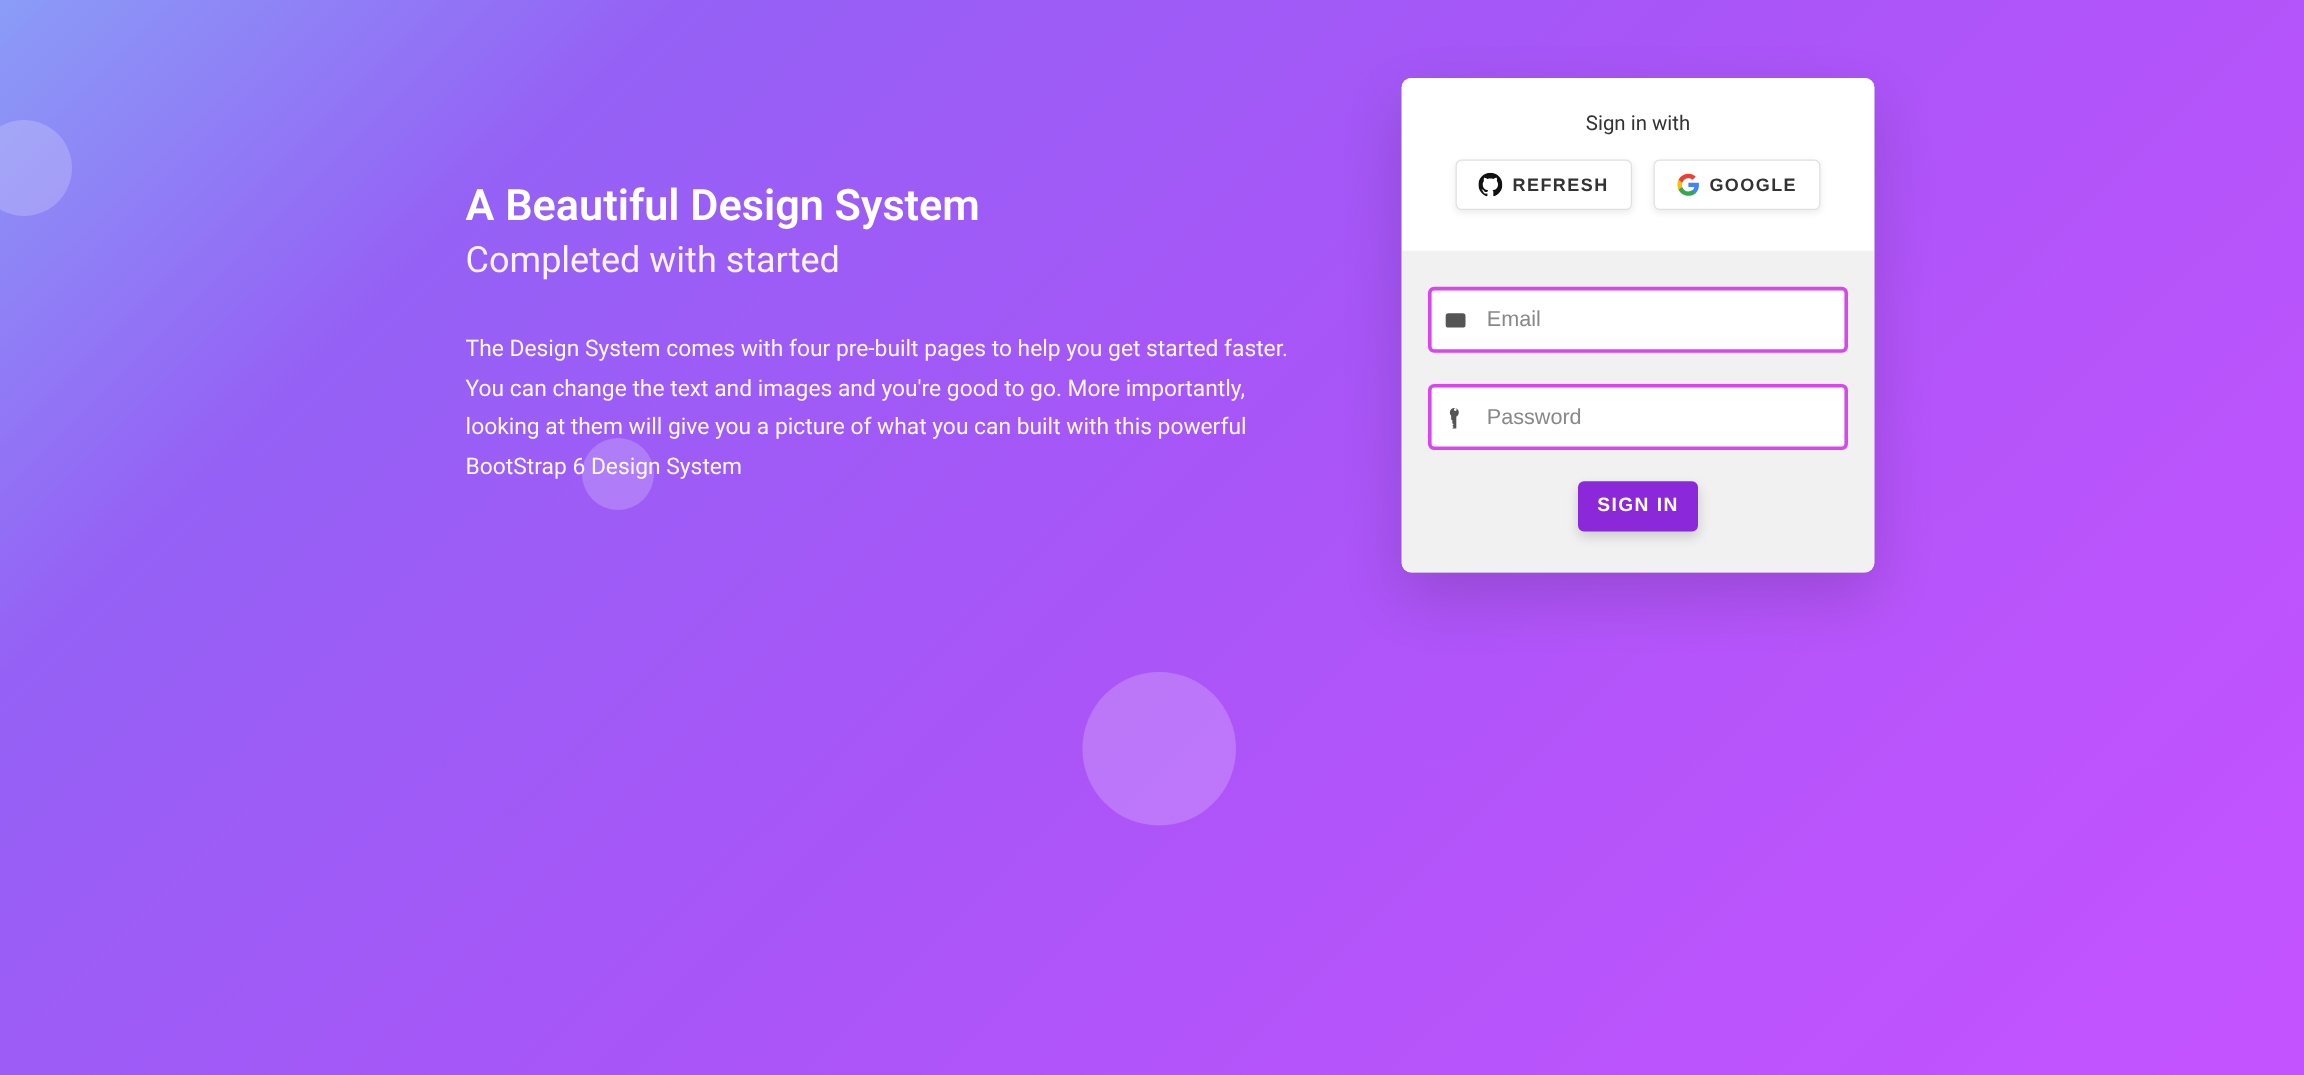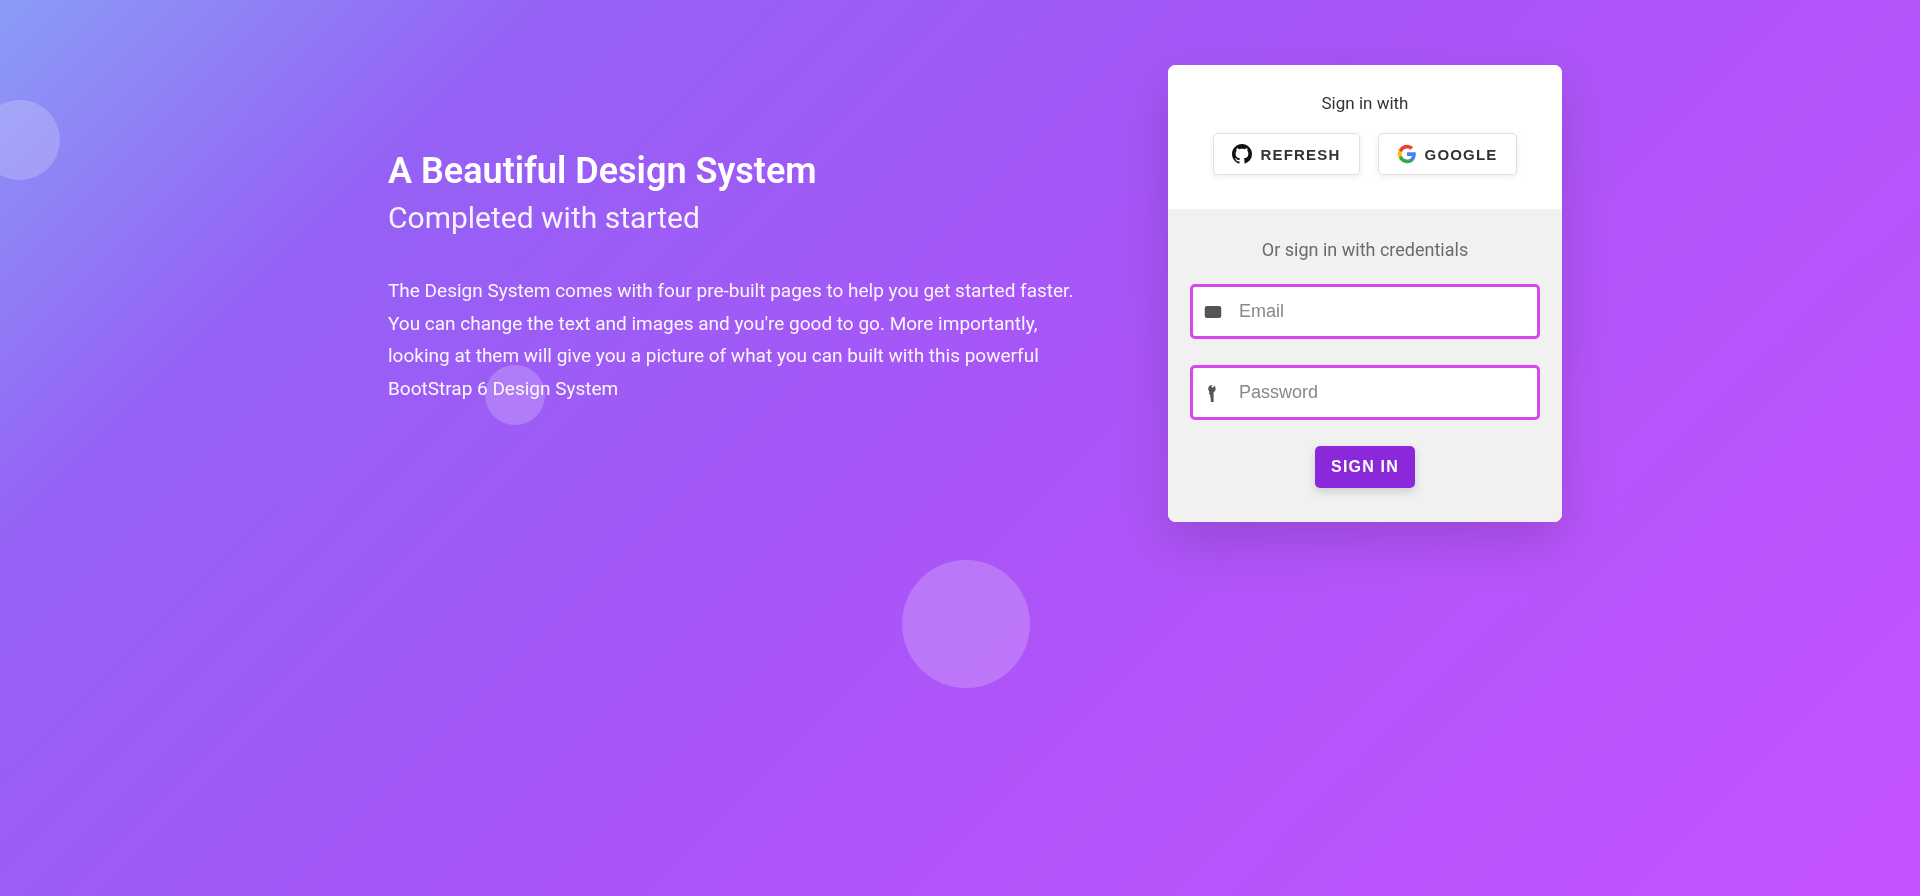--- a/index.html
+++ b/index.html
@@ -265,21 +265,20 @@
             <path fill="#4285F4" d="M22.56 12.25c0-.78-.07-1.53-.2-2.25H12v4.26h5.92c-.26 1.37-1.04 2.53-2.21 3.31v2.77h3.57c2.08-1.92 3.28-4.74 3.28-8.09z"></path>
             <path fill="#34A853" d="M12 23c2.97 0 5.46-.98 7.28-2.66l-3.57-2.77c-.98.66-2.23 1.06-3.71 1.06-2.86 0-5.29-1.93-6.16-4.53H2.18v2.84C3.99 20.53 7.7 23 12 23z"></path>
             <path fill="#FBBC05" d="M5.84 14.09c-.22-.66-.35-1.36-.35-2.09s.13-1.43.35-2.09V7.07H2.18C1.43 8.55 1 10.22 1 12s.43 3.45 1.18 4.93l3.66-2.84z"></path>
             <path fill="#EA4335" d="M12 5.38c1.62 0 3.06.56 4.21 1.64l3.15-3.15C17.45 2.09 14.97 1 12 1 7.7 1 3.99 3.47 2.18 7.07l3.66 2.84c.87-2.6 3.3-4.53 6.16-4.53z"></path>
           </svg>
           <span>GOOGLE</span>
         </button>
       </div>
     </div>
     <div class="card-body">
-      <div class="credentials-text">Or sign in with credentials</div>
 
       <div class="input-group">
         <svg class="input-icon" viewBox="0 0 24 24" fill="none" stroke="#555" stroke-width="2">
           <rect x="2" y="5" width="20" height="14" rx="2"></rect>
           <polyline points="2,7 12,13 22,7"></polyline>
         </svg>
         <input type="email" class="form-input" placeholder="Email" style="">
       </div>
 
       <div class="input-group">

